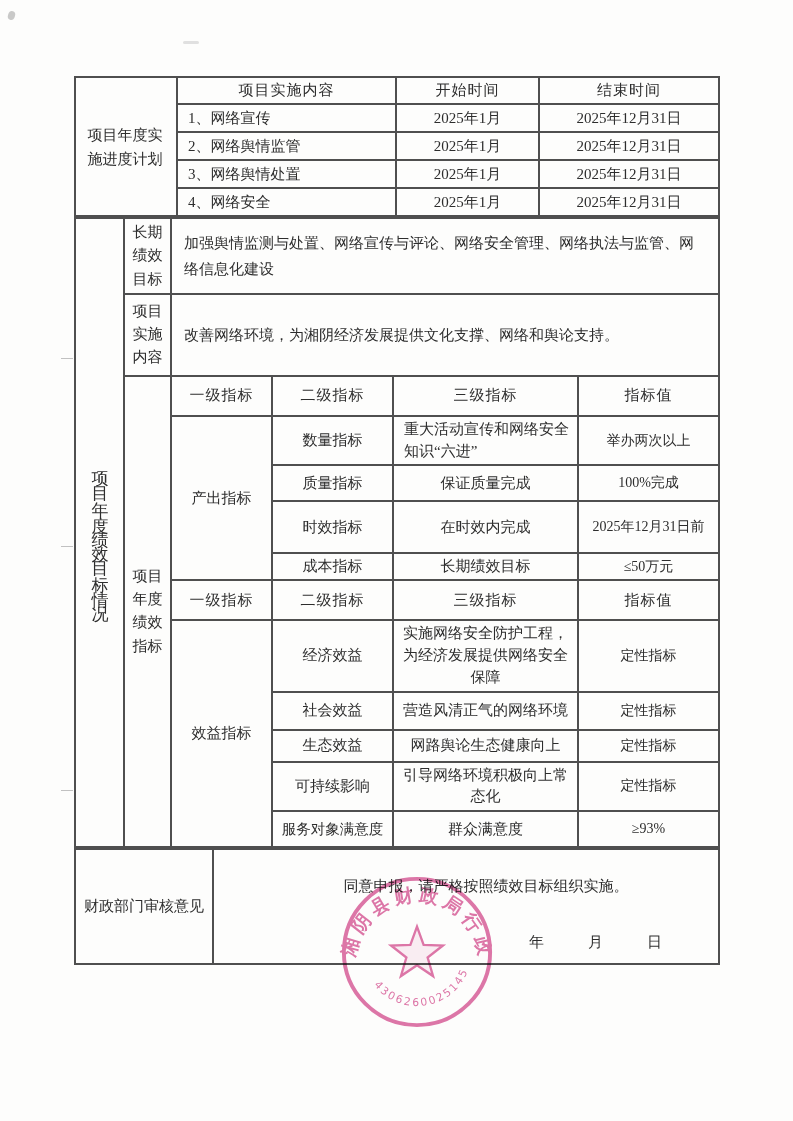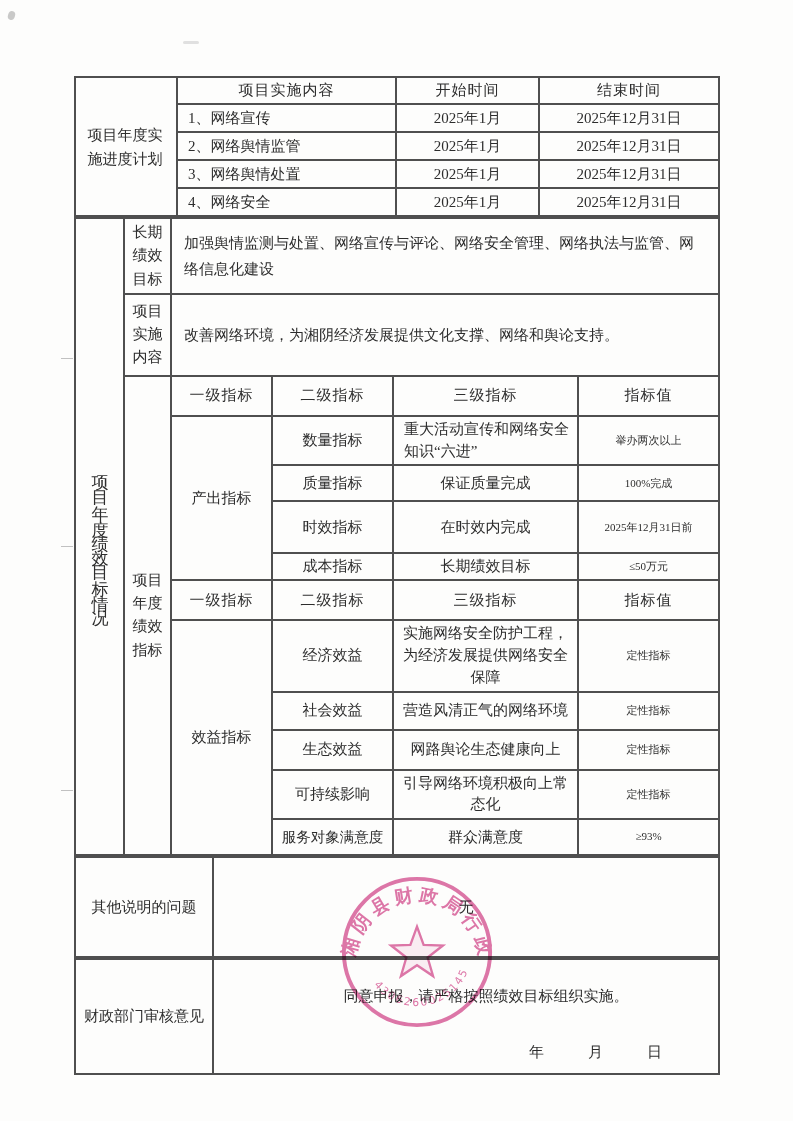--- a/index.html
+++ b/index.html
@@ -18,21 +18,21 @@
   .left{text-align:left;padding-left:10px;}
   .goal{text-align:left;padding:6px 12px;line-height:1.75;}
   .lblwrap{display:inline-block;width:77px;text-align:left;line-height:1.6;}
   .lbl2 span{display:inline-block;width:32px;text-align:center;line-height:1.55;}
   .bigv{padding:0;}
   .bigv span{
     writing-mode:vertical-rl;letter-spacing:15px;font-size:17px;
     display:inline-block;margin-top:6px;
   }
   .l3small{line-height:1.45;}
-  .valcell{font-size:11px;padding:2px 2px;border-radius:9px;}
+  .valcell{font-size:14px;padding:2px 2px;border-radius:9px;}
   
   .stamp{
     position:absolute;left:339px;top:874px;width:156px;height:156px;
     mix-blend-mode:multiply;opacity:.85;pointer-events:none;z-index:5;
   }
   
   .appr-cell{position:relative;vertical-align:top;}
   .appr-text{margin-top:24px;text-align:center;padding-left:40px;font-size:15px;}
   .date-line{
     position:absolute;right:56px;bottom:10px;display:flex;gap:44px;font-size:15px;
@@ -145,50 +145,38 @@
       <td rowspan="5">效益指标</td>
       <td>经济效益</td>
       <td class="l3small">实施网络安全防护工程，为经济发展提供网络安全保障</td>
       <td class="valcell">定性指标</td>
     </tr>
     <tr style="height:38px">
       <td>社会效益</td>
       <td>营造风清正气的网络环境</td>
       <td class="valcell">定性指标</td>
     </tr>
-    <tr style="height:40px">
+    <tr style="height:32px">
       <td>生态效益</td>
       <td>网路舆论生态健康向上</td>
       <td class="valcell">定性指标</td>
     </tr>
     <tr style="height:38px">
       <td>可持续影响</td>
       <td class="l3small">引导网络环境积极向上常态化</td>
       <td class="valcell">定性指标</td>
     </tr>
     <tr style="height:36px">
       <td style="padding:2px 0;font-size:14.5px">服务对象满意度</td>
       <td>群众满意度</td>
       <td class="valcell">≥93%</td>
     </tr>
   </tbody>
     </table>
 
-  <table>
-    <colgroup>
-        <col style="width:138px">
-        <col style="width:506px">
-      </colgroup>
-    <tbody>
-        <tr style="height:100px">
-      <td>其他说明的问题</td>
-      <td>无</td>
-    </tr>
-  </tbody>
-    </table>
 
   <table>
     <colgroup>
         <col style="width:138px">
         <col style="width:506px">
       </colgroup>
     <tbody>
         <tr style="height:115px">
       <td>财政部门审核意见</td>
       <td class="appr-cell">

